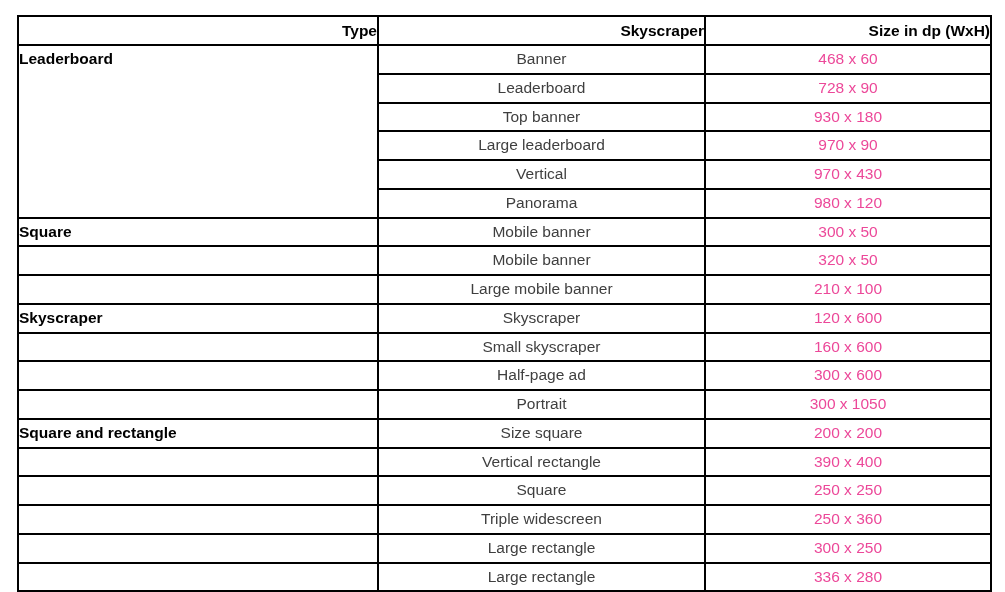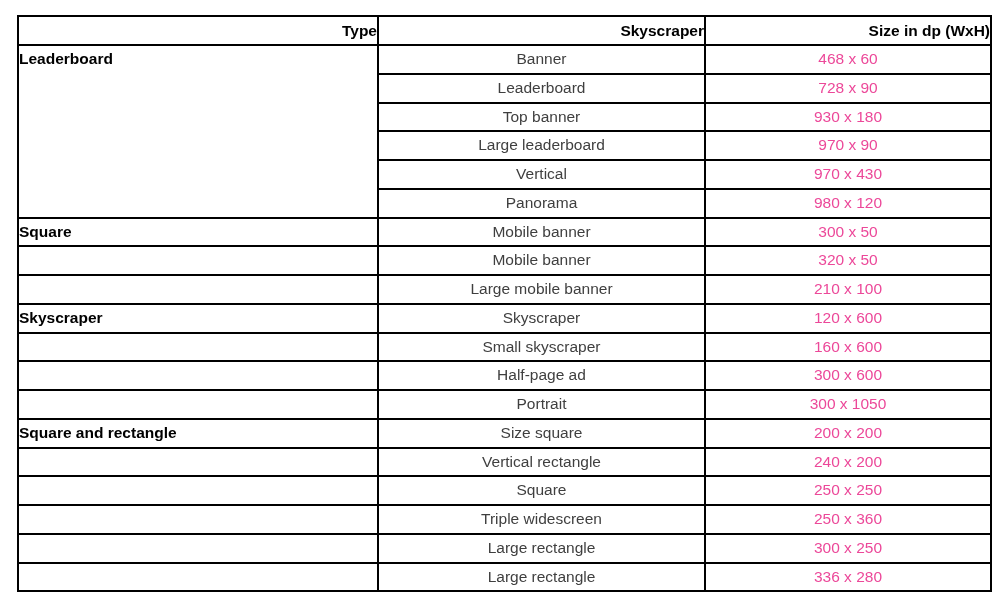--- a/index.html
+++ b/index.html
@@ -151,21 +151,21 @@
       </tr>
 
       <tr class="data-row">
         <td class="type-cell">Square and rectangle</td>
         <td class="desc-cell">Size square</td>
         <td class="size-cell">200 x 200</td>
       </tr>
       <tr class="data-row">
         <td class="type-cell"></td>
         <td class="desc-cell">Vertical rectangle</td>
-        <td class="size-cell">240 x 200</td>
+        <td class="size-cell">390 x 400</td>
       </tr>
       <tr class="data-row">
         <td class="type-cell"></td>
         <td class="desc-cell">Square</td>
         <td class="size-cell">250 x 250</td>
       </tr>
       <tr class="data-row">
         <td class="type-cell"></td>
         <td class="desc-cell">Triple widescreen</td>
         <td class="size-cell">250 x 360</td>

